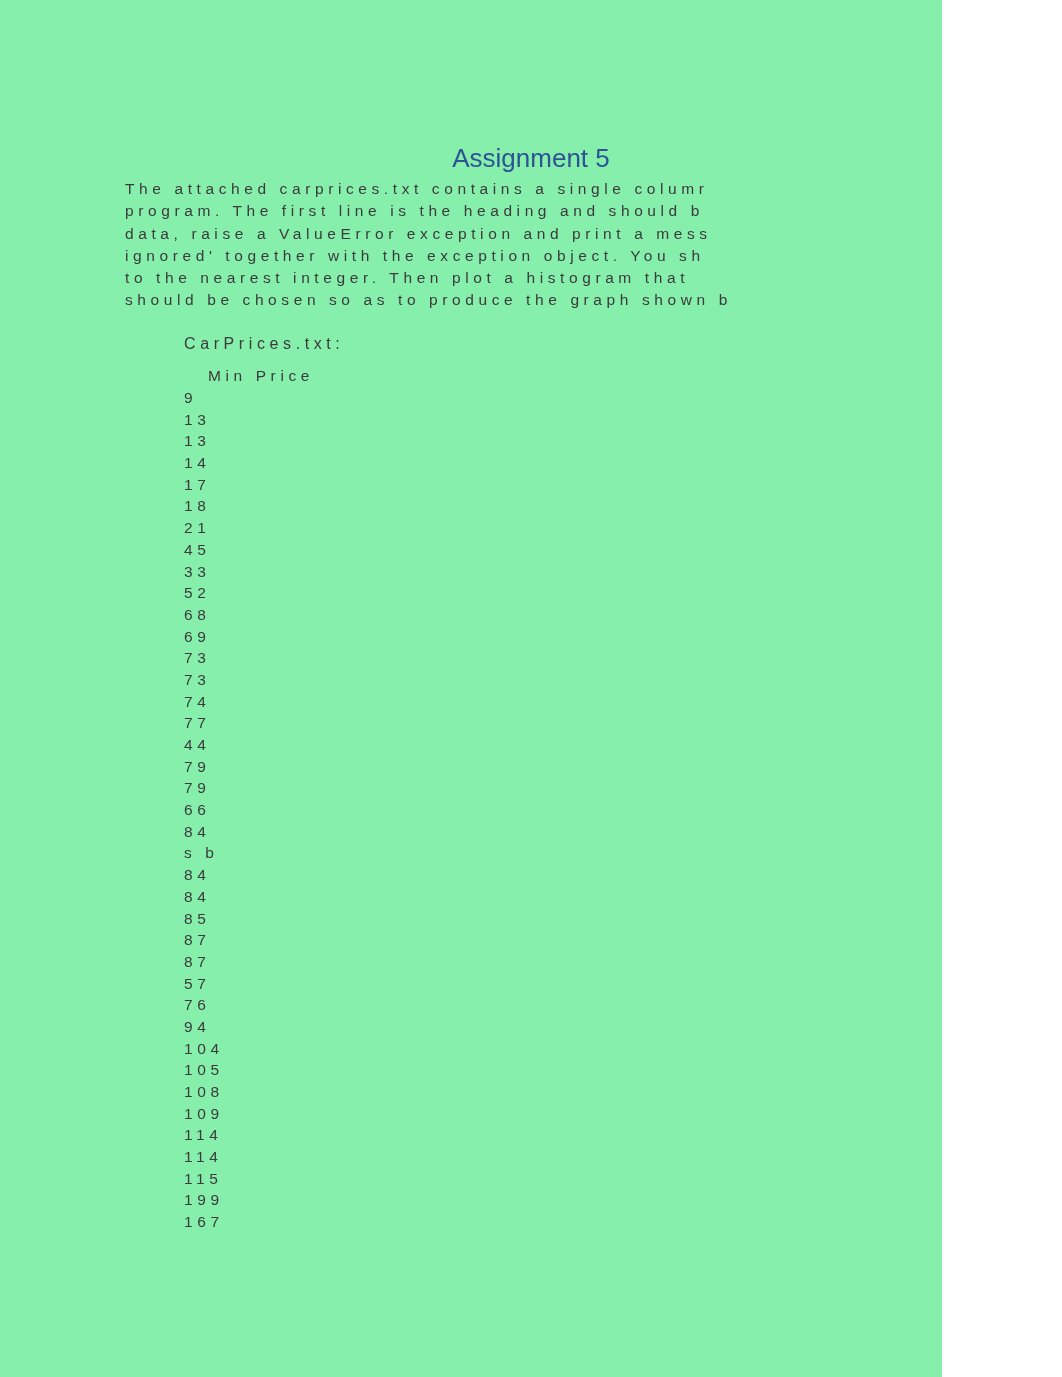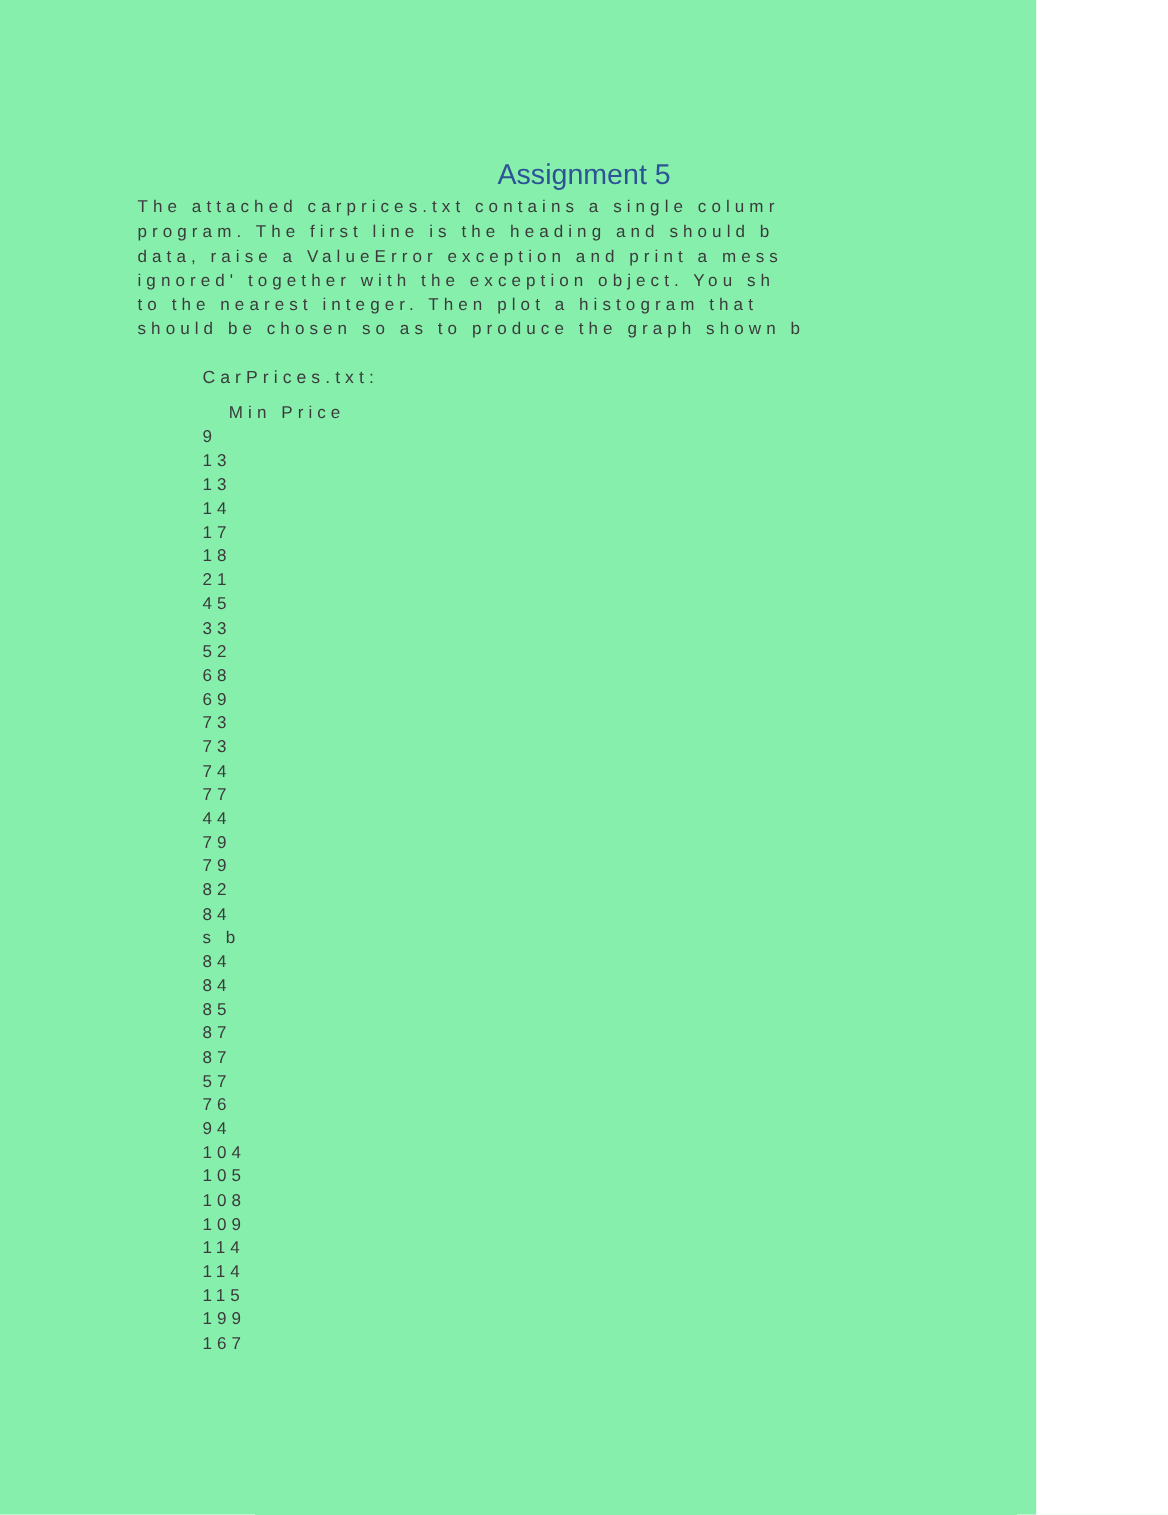--- a/index.html
+++ b/index.html
@@ -120,21 +120,21 @@
     <span class="data-row">52</span>
     <span class="data-row">68</span>
     <span class="data-row">69</span>
     <span class="data-row">73</span>
     <span class="data-row">73</span>
     <span class="data-row">74</span>
     <span class="data-row">77</span>
     <span class="data-row">44</span>
     <span class="data-row">79</span>
     <span class="data-row">79</span>
-    <span class="data-row">82</span>
+    <span class="data-row">66</span>
     <span class="data-row">84</span>
     <span class="data-row">s b</span>
     <span class="data-row">84</span>
     <span class="data-row">84</span>
     <span class="data-row">85</span>
     <span class="data-row">87</span>
     <span class="data-row">87</span>
     <span class="data-row">57</span>
     <span class="data-row">76</span>
     <span class="data-row">94</span>

